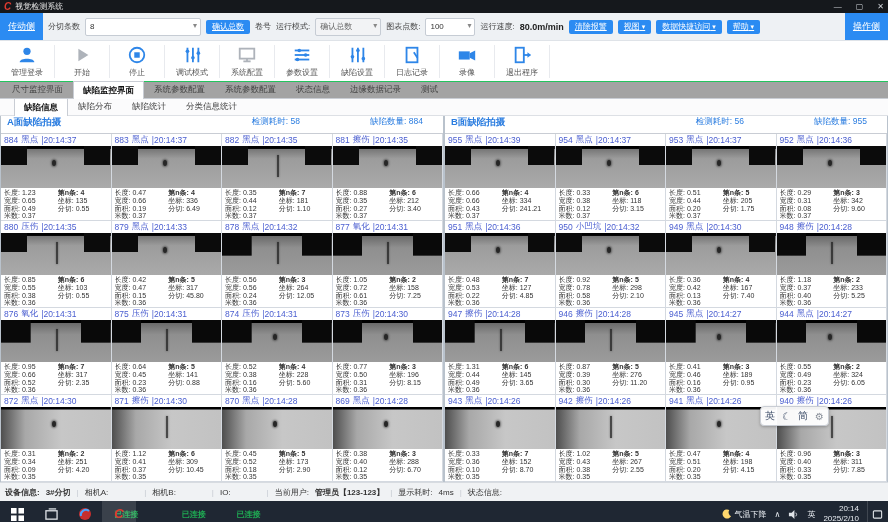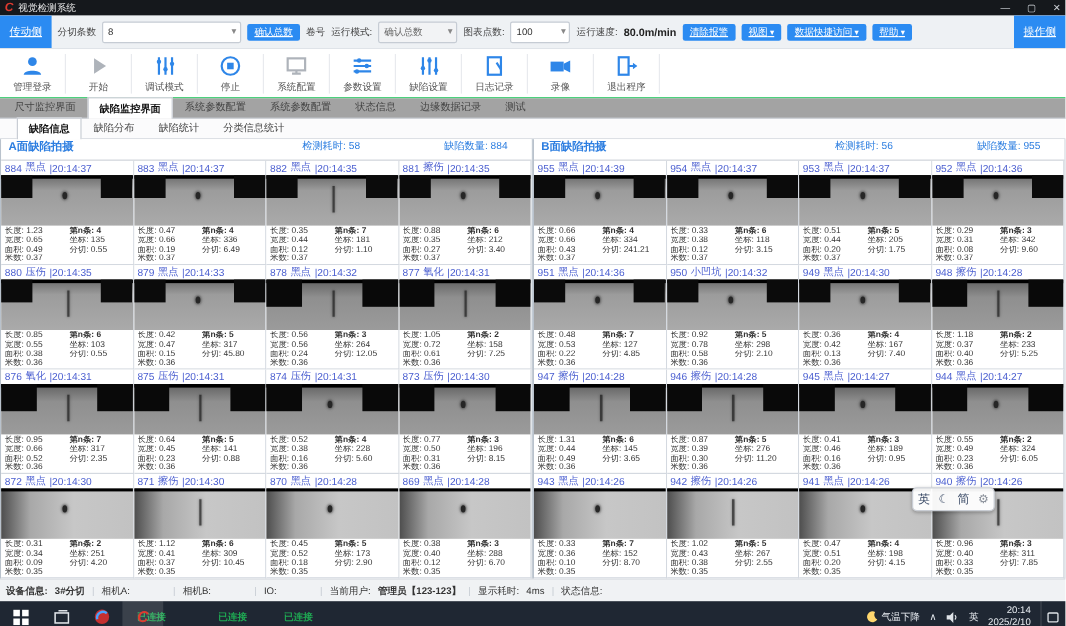--- a/index.html
+++ b/index.html
@@ -128,37 +128,37 @@
     <span class="cap">管理登录</span>
   </div>
   <div class="rb">
     <svg width="20" height="20" viewBox="0 0 22 22">
         <polygon points="7,4 18,11 7,18" fill="#aeb3ba"></polygon>
       </svg>
     <span class="cap">开始</span>
   </div>
   <div class="rb">
     <svg width="20" height="20" viewBox="0 0 22 22">
+        <circle cx="11" cy="11" r="8" fill="none" stroke="#2e86e8" stroke-width="2"></circle>
+        <rect x="8" y="8" width="6" height="6" fill="#2e86e8"></rect>
+      </svg>
+    <span class="cap">停止</span>
+  </div>
+  <div class="rb">
+    <svg width="20" height="20" viewBox="0 0 22 22">
         <g stroke="#2e86e8" stroke-width="2">
           <line x1="6" y1="3" x2="6" y2="19"></line>
           <line x1="12" y1="3" x2="12" y2="19"></line>
           <line x1="18" y1="3" x2="18" y2="19"></line>
         </g>
         <circle cx="6" cy="7" r="2" fill="#2e86e8"></circle>
         <circle cx="12" cy="14" r="2" fill="#2e86e8"></circle>
         <circle cx="18" cy="9" r="2" fill="#2e86e8"></circle>
       </svg>
     <span class="cap">调试模式</span>
-  </div>
-  <div class="rb">
-    <svg width="20" height="20" viewBox="0 0 22 22">
-        <circle cx="11" cy="11" r="8" fill="none" stroke="#2e86e8" stroke-width="2"></circle>
-        <rect x="8" y="8" width="6" height="6" fill="#2e86e8"></rect>
-      </svg>
-    <span class="cap">停止</span>
   </div>
   <div class="rb">
     <svg width="20" height="20" viewBox="0 0 22 22">
         <rect x="3" y="4" width="16" height="11" fill="none" stroke="#aeb3ba" stroke-width="2"></rect>
         <line x1="11" y1="15" x2="11" y2="18" stroke="#aeb3ba" stroke-width="2"></line>
         <line x1="7" y1="18" x2="15" y2="18" stroke="#aeb3ba" stroke-width="2"></line>
       </svg>
     <span class="cap">系统配置</span>
   </div>
   <div class="rb">

